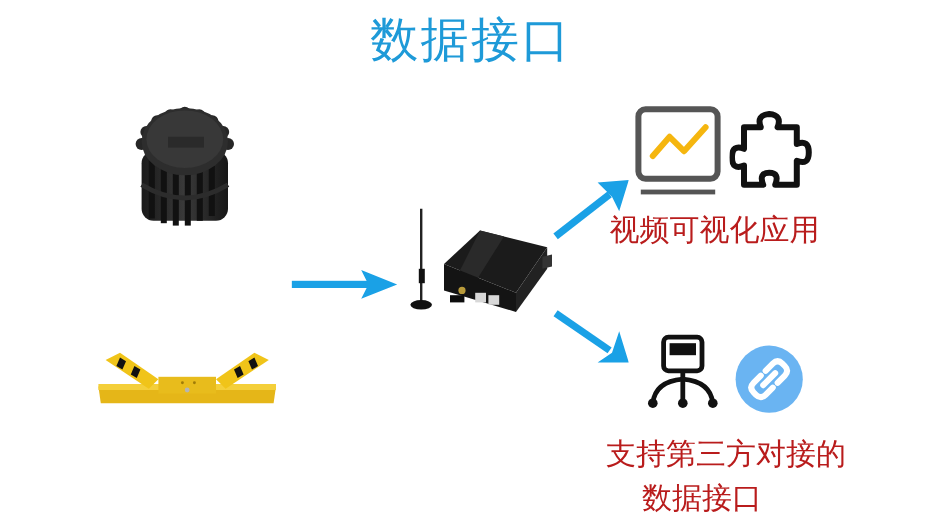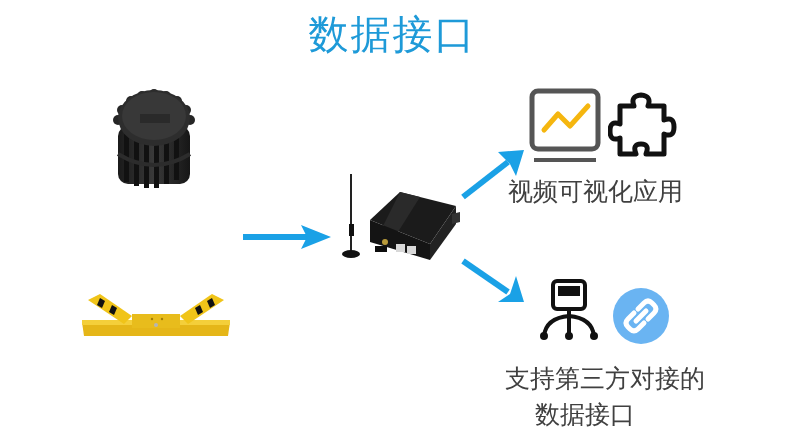--- a/index.html
+++ b/index.html
@@ -1,19 +1,19 @@
 <!DOCTYPE html>
 <html><head>
 <meta charset="utf-8">
 <style>
   html,body{margin:0;padding:0;background:#fff;}
   body{width:785px;height:439px;position:relative;overflow:hidden;font-family:"DejaVu Sans","Liberation Sans",sans-serif;}
   .abs{position:absolute;}
   .title{left:0;width:785px;top:8px;text-align:center;font-size:40px;color:#1e9ad8;letter-spacing:2px;line-height:52px;}
-  .label{font-size:25px;color:#404040;line-height:34px;}
+  .label{font-size:25px;color:#b91c1c;line-height:34px;}
   svg{display:block;}
 </style>
 </head>
 <body>
 
 <div class="abs title">数据接口</div>
 
 <div class="abs" style="left:104px;top:84px;">
   <svg width="100" height="106" viewBox="0 0 100 106">
     <defs>

